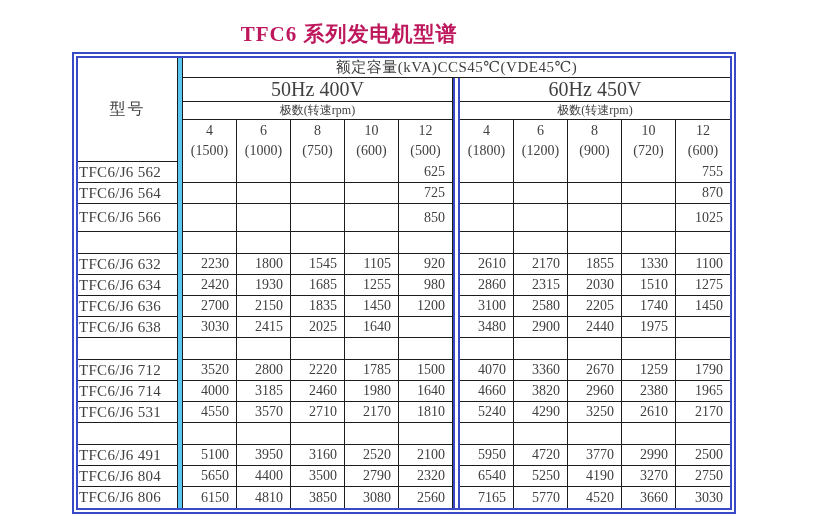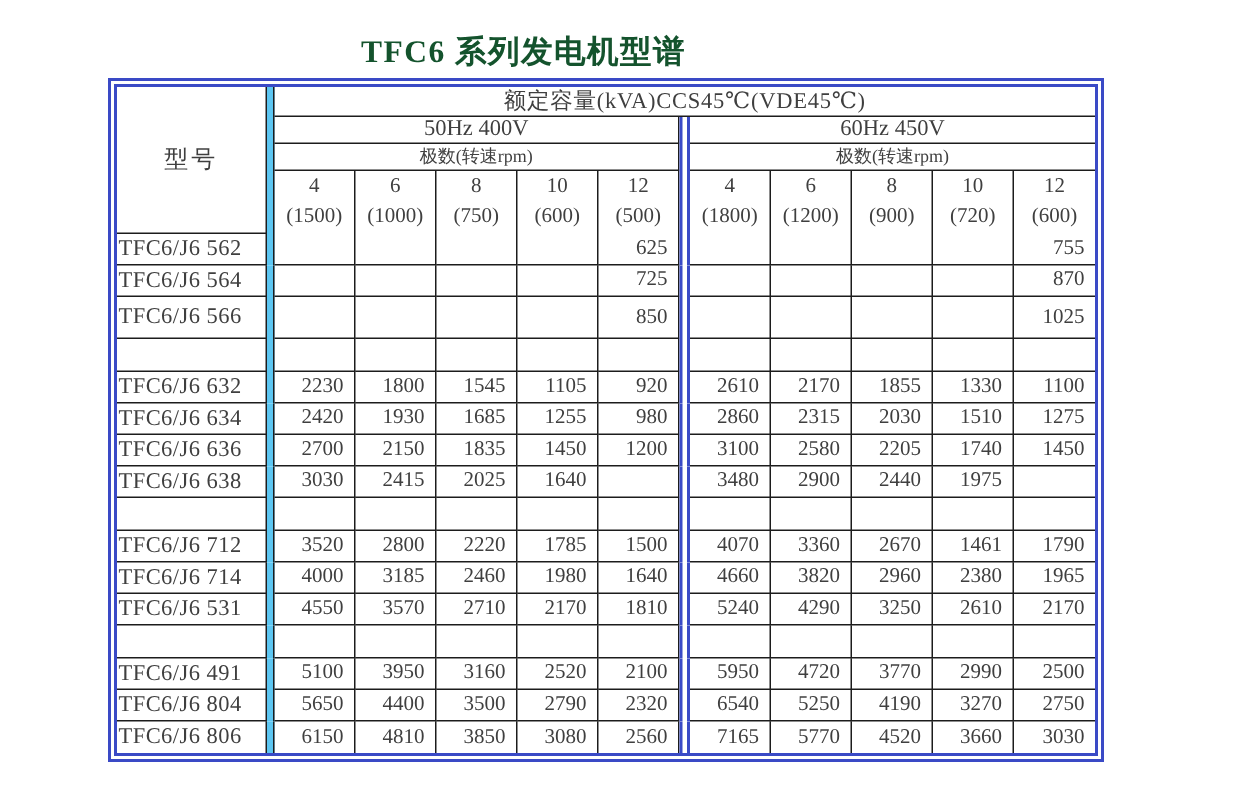--- a/index.html
+++ b/index.html
@@ -2,21 +2,21 @@
 <html><head>
 <meta charset="utf-8">
 <style>
   html,body{margin:0;padding:0;}
   .page{
     position:relative;width:830px;height:532px;background:#ffffff;overflow:hidden;
     font-family:"Liberation Serif","DejaVu Serif",serif;color:#3f3f3f;
   }
   .title{
     position:absolute;top:20px;left:0;width:698px;text-align:center;
-    font-size:21px;letter-spacing:1px;color:#14532d;font-weight:bold;white-space:nowrap;
+    font-size:21px;letter-spacing:1px;color:#be185d;font-weight:bold;white-space:nowrap;
   }
   .tbl-outer{
     position:absolute;left:72px;top:52px;
     border:2px solid #3a4ac6;padding:2px;background:#fff;display:inline-block;
   }
   table{
     border-collapse:separate;border-spacing:0;table-layout:fixed;
     border:2px solid #3a4ac6;background:#fff;
   }
   col.c-model{width:100px;}
@@ -28,21 +28,21 @@
     padding:0;margin:0;vertical-align:middle;text-align:center;
     font-size:14px;color:#3f3f3f;overflow:hidden;white-space:nowrap;
   }
   td:last-child{border-right:none;}
   tr:last-child td{border-bottom:none;}
   td.sep-c{background:#5cc6f2;border-bottom:none;}
   td.sep-b{background:#fff;border-bottom:none;
     border-left:2px solid #3a4ac6;border-right:2px solid #3a4ac6;}
   td.model-h{font-size:16px;letter-spacing:2px;font-family:Liberation Serif, serif;}
   td.cap{font-size:15px;letter-spacing:0.5px;}
-  td.freq{font-size:15px;}
+  td.freq{font-size:20px;}
   td.poles-h{font-size:12px;}
   td.pole-cell{line-height:1.4;font-size:14px;}
   td.model{
     text-align:left;padding-left:1px;font-size:15px;letter-spacing:0.3px;
   }
   td.val{text-align:right;padding-right:7px;}
   tr.hr1{height:20px;}
   tr.hr2{height:18px;}
   tr.hr3{height:18px;}
   tr.hr4{height:42px;}
@@ -274,21 +274,21 @@
             <td class="sep-c"></td>
             <td class="val">3520</td>
             <td class="val">2800</td>
             <td class="val">2220</td>
             <td class="val">1785</td>
             <td class="val">1500</td>
             <td class="sep-b"></td>
             <td class="val">4070</td>
             <td class="val">3360</td>
             <td class="val">2670</td>
-            <td class="val">1461</td>
+            <td class="val">1259</td>
             <td class="val">1790</td>
           </tr>
           <tr class="r-data">
             <td class="model">TFC6/J6 714</td>
             <td class="sep-c"></td>
             <td class="val">4000</td>
             <td class="val">3185</td>
             <td class="val">2460</td>
             <td class="val">1980</td>
             <td class="val">1640</td>

